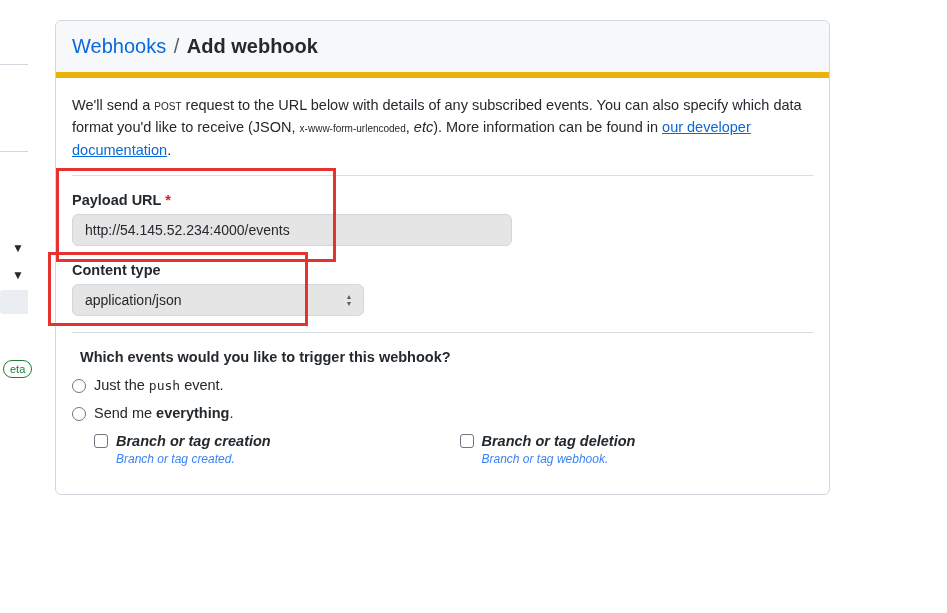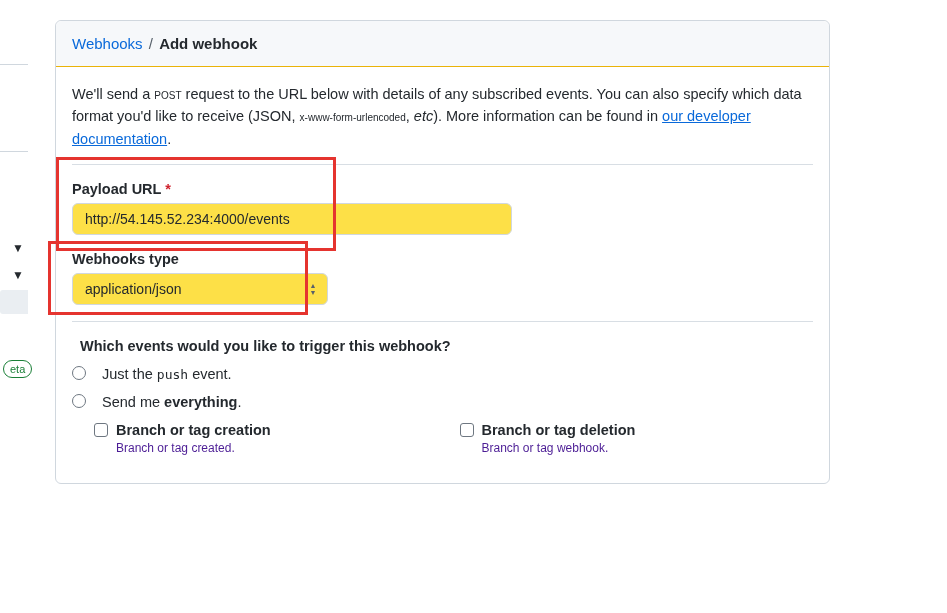--- a/index.html
+++ b/index.html
@@ -33,66 +33,67 @@
   margin-left: 55px;
   width: 775px;
   margin-top: 20px;
   border: 1px solid #d0d7de;
   border-radius: 6px;
   overflow: visible;
 }
 .panel-hd {
   background: #f6f8fa;
   padding: 14px 16px;
-  border-bottom: 1px solid #eab308;
+  border-bottom: 6px solid #eab308;
   border-radius: 6px 6px 0 0;
-  font-size: 15px;
+  font-size: 20px;
 }
 .bc-link { color: #0969da; font-weight: 400; }
 .bc-sep { color: #57606a; padding: 0 2px; }
 .bc-cur { font-weight: 600; color: #24292e; }
 .panel-body { padding: 16px; }
 .intro { font-size: 14.5px; line-height: 1.55; color: #24292e; }
 code.inline { font-family: Liberation Sans, sans-serif; font-size: 10px; }
 .doclink { color: #0969da; text-decoration: underline; }
 .divider { border: none; border-top: 1px solid #d8dee4; margin: 14px 0 16px 0; }
 .field-label { font-weight: 600; font-size: 14.5px; color: #24292e; margin-bottom: 6px; display: block; }
 .req { color: #cf222e; }
 .text-input, .select-wrap {
   width: 440px; height: 32px; border: 1px solid #d0d7de; border-radius: 6px;
-  padding: 5px 12px; font-size: 14px; background: #fde047; color: #24292e;
+  padding: 5px 12px; font-size: 14px; background: #e5e5e5; color: #24292e;
 }
 .field-group { margin-bottom: 16px; position: relative; }
-.select-wrap { width: 256px; position: relative; display: flex; align-items: center; }
+.select-wrap { width: 292px; position: relative; display: flex; align-items: center; }
 .select-text { flex: 1; }
 .select-caret {
   position: absolute; right: 4px; top: 4px; width: 20px; height: 22px;
   display: flex; flex-direction: column; align-items: center; justify-content: center;
   font-size: 7px; line-height: 7px; color: #57606a;
 }
 .hl-red { position: absolute; border: 3px solid #e5342f; pointer-events: none; }
 .section-q { font-weight: 600; font-size: 14.5px; margin: 6px 0 12px 8px; }
-.radio-row { display: flex; align-items: flex-start; margin: 10px 0 12px 0; font-size: 14.5px; gap: 8px; }
+.radio-row { display: flex; align-items: flex-end; margin: 10px 0 12px 0; font-size: 14.5px; }
 .radio {
   width: 14px; height: 14px; border: 1px solid #6e7781; border-radius: 50%;
   margin-right: 8px; display: inline-flex; align-items: center; justify-content: center;
   background: #fff;
 }
 .radio.checked { border-color: #0969da; }
 .radio.checked::after { content: ""; width: 8px; height: 8px; background: #0969da; border-radius: 50%; }
 .push-code { font-family: ui-monospace, Menlo, Consolas, monospace; font-size: 13px; }
 .strong { font-weight: 600; }
 .ev-grid {
   display: grid; grid-template-columns: 1fr 1fr; column-gap: 12px;
   margin: 8px 0 0 22px;
+  font-style: italic;
 }
 .ev-item {  }
 .ev-head { display: flex; align-items: center; font-weight: 600; font-size: 14.5px; }
 .cbox { width: 14px; height: 14px; border: 1px solid #6e7781; border-radius: 3px; margin-right: 8px; background: #fff; }
-.ev-desc { margin: 3px 0 12px 22px; font-size: 12px; color: #4c1d95; }
+.ev-desc { margin: 3px 0 12px 22px; font-size: 12px; color: #3b82f6; }
 </style>
 </head>
 <body>
 
 <div class="left-col">
   <div class="left-bar" style="margin-top:64px"></div>
   <div class="left-bar" style="margin-top:86px"></div>
   <div class="chev" style="margin-top:85px">▼</div>
   <div class="chev" style="margin-top:5px">▼</div>
   <div class="active-row" style="margin-top:4px"></div>
@@ -115,21 +116,21 @@
 
     <div class="field-group">
       <label class="field-label">
         <span>Payload URL</span> <span class="req">*</span>
       </label>
       <input type="text" class="text-input" value="http://54.145.52.234:4000/events" style="">
       <div class="hl-red" style="left:-16px; top:-24px; width:280px; height:94px"></div>
     </div>
 
     <div class="field-group">
-      <label class="field-label">Webhooks type</label>
+      <label class="field-label">Content type</label>
       <div class="select-wrap">
         <span class="select-text">application/json</span>
         <span class="select-caret">
             <span>▲</span>
             <span>▼</span>
           </span>
       </div>
       <div class="hl-red" style="left:-24px; top:-10px; width:260px; height:74px"></div>
     </div>
 

